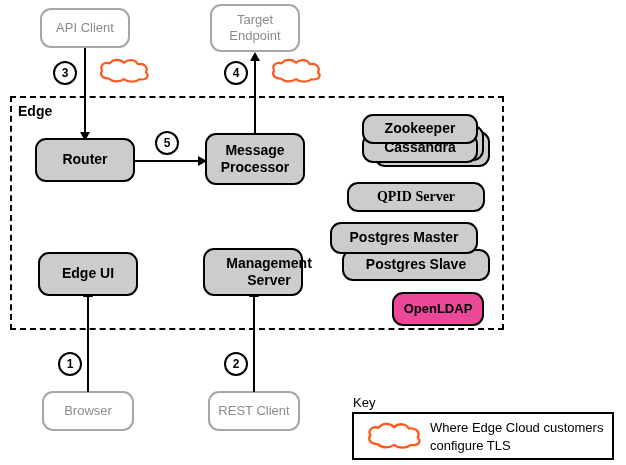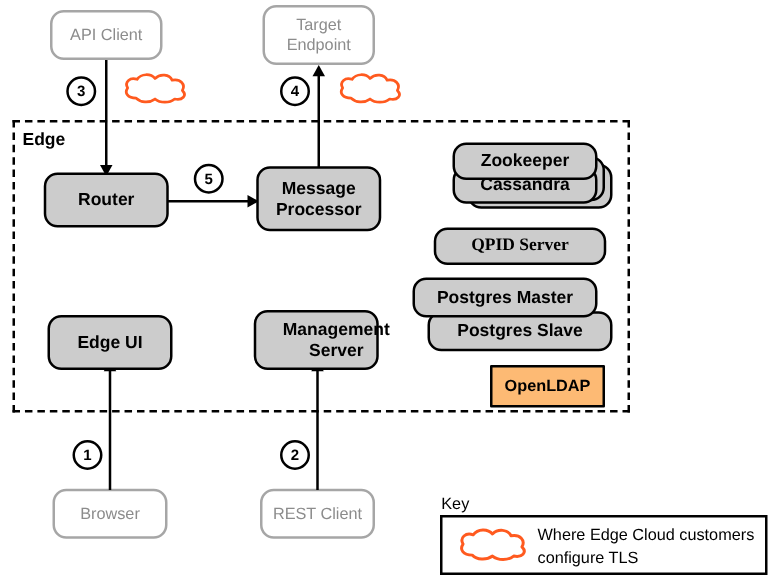--- a/index.html
+++ b/index.html
@@ -39,23 +39,23 @@
   }
   .node-external {
     background: #ffffff;
     border: 2px solid #a6a6a6;
     border-radius: 11px;
     color: #8c8c8c;
     font-weight: normal;
     font-size: 13px;
   }
   .node-light {
-    background: #fdba74;
-    border: 2px solid #000000;
-    border-radius: 1px;
+    background: #ec4899;
+    border: 2px solid #000000;
+    border-radius: 11px;
     color: #000000;
     font-weight: bold;
     font-size: 13px;
   }
   .node-label {
     padding: 0 4px;
   }
 
   
   #edge-box {

